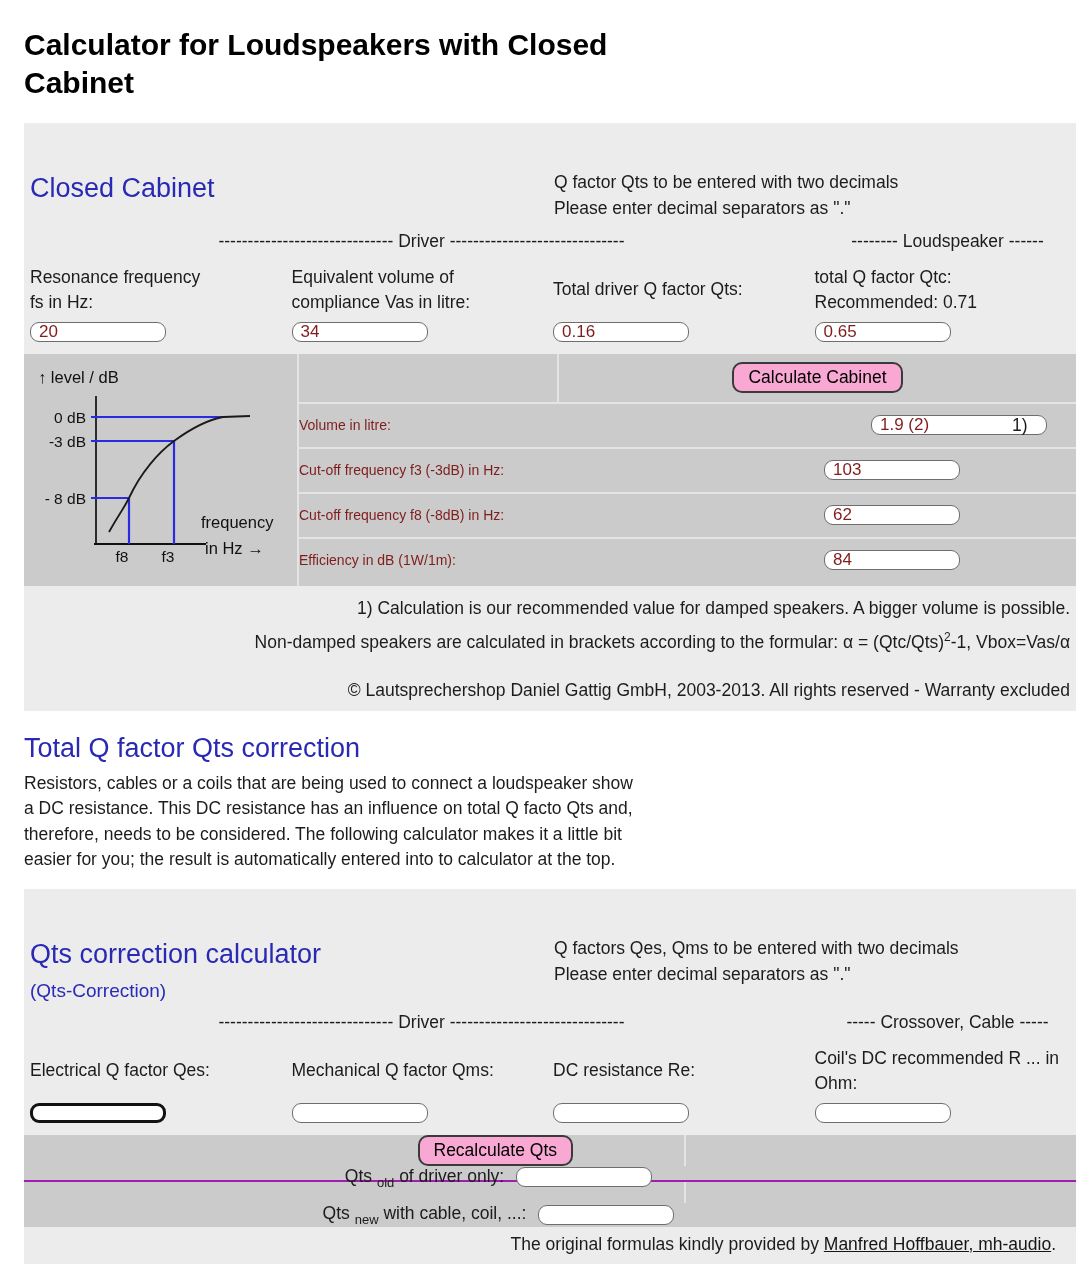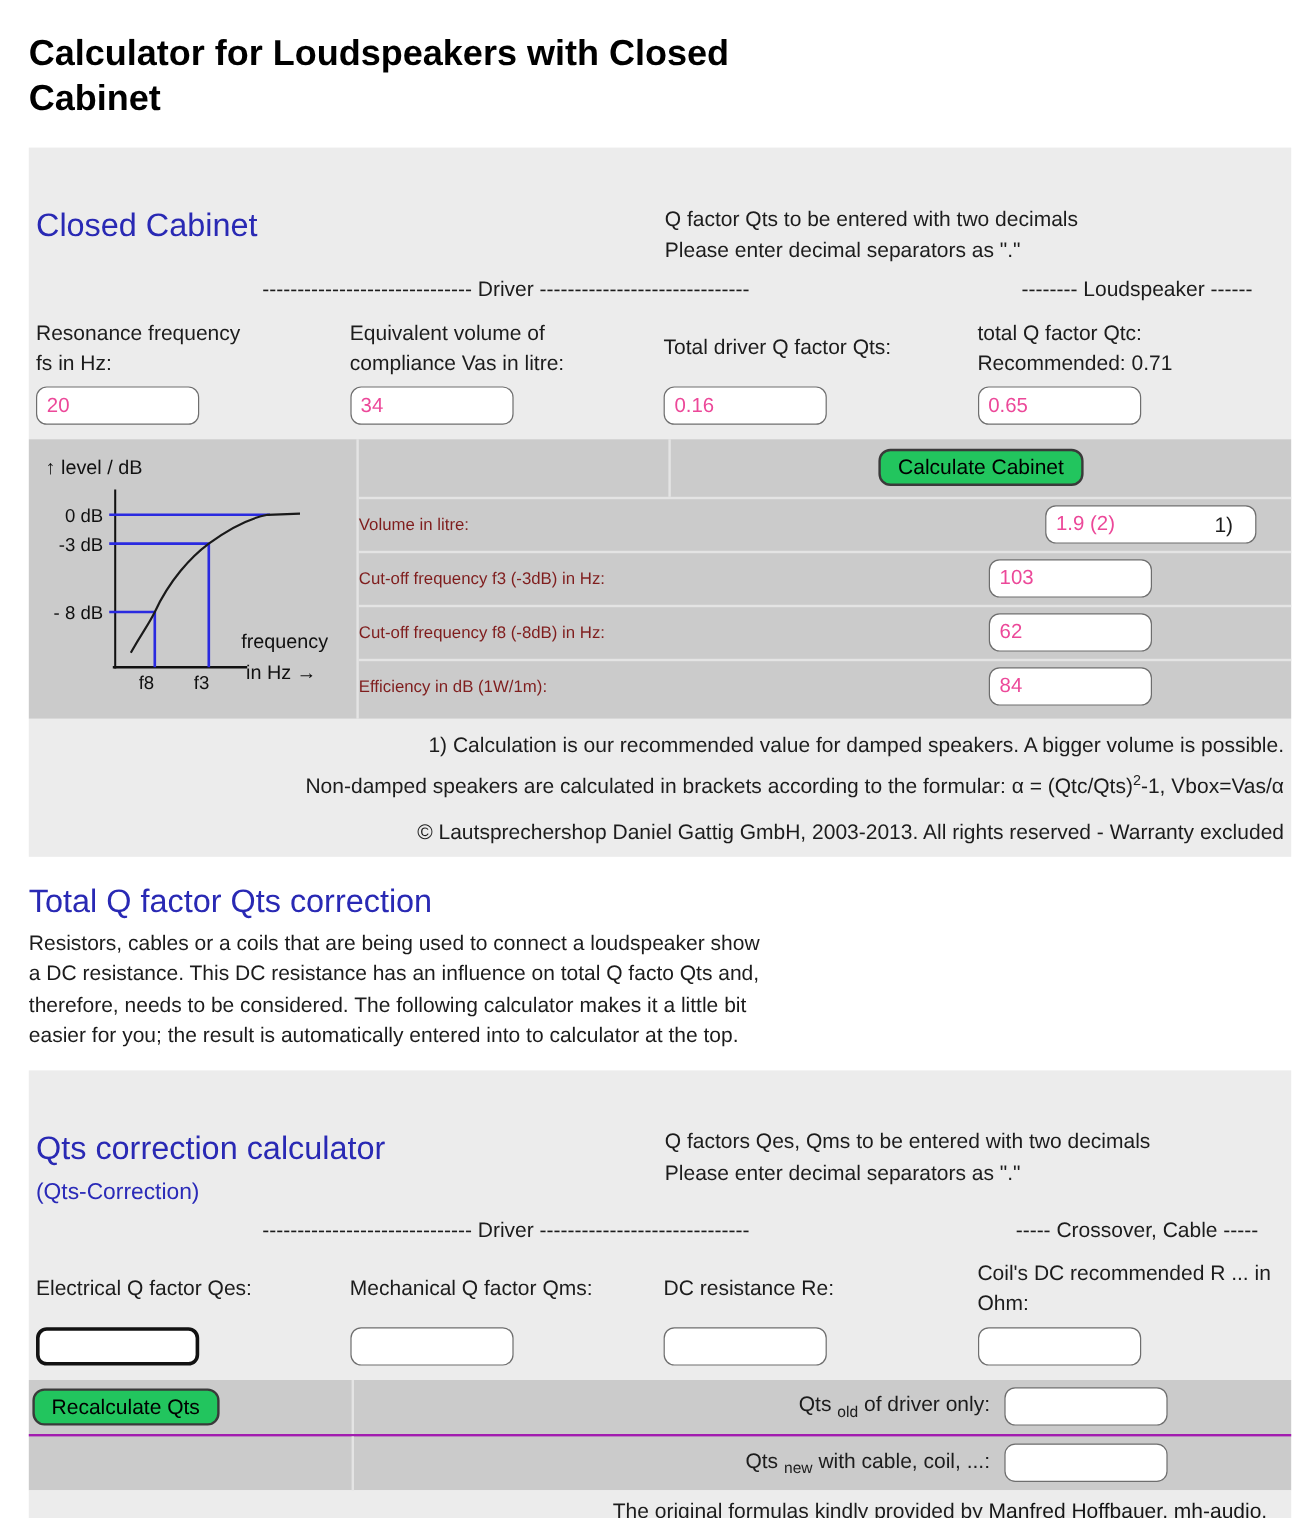--- a/index.html
+++ b/index.html
@@ -27,58 +27,58 @@
   .divider-row { display:flex; margin-top:10px; font-size:17.5px; color:#1c1c1c; }
   .divider-driver { width:795px; text-align:center; }
   .divider-right  { flex:1; text-align:center; }
 
   .fields-grid { display:grid; grid-template-columns:repeat(4,1fr); padding:0 0 0 6px; margin-top:10px; }
   .flabel { font-size:17.5px; line-height:25px; min-height:56px; display:flex; align-items:center;
             white-space:pre-line; color:#1c1c1c; padding-right:8px; }
   .finput { margin:4px 0 12px 0; }
 
   input.tf {
-    width:136px; height:32px; box-sizing:border-box;
+    width:136px; height:20px; box-sizing:border-box;
     border:1.6px solid #6e6e6e; border-radius:9px; background:#fff;
-    font-family:"Liberation Sans", sans-serif; font-size:17px; color:#ec4899;
+    font-family:"Liberation Sans", sans-serif; font-size:17px; color:#7f1d1d;
     padding:0 8px; outline:none;
   }
   input.tf.focused { border:3px solid #121212; }
   input.tf.wide { width:176px;margin-left:47px; }
 
   button.btn {
     font-family:"Liberation Sans", sans-serif; font-size:17.5px; color:#000;
-    background:#22c55e; border:2px solid #3a3a3a; border-radius:10px;
+    background:#f9a8d4; border:2px solid #3a3a3a; border-radius:10px;
     height:31px; padding:0 14px; line-height:27px; cursor:pointer;
   }
 
   
   .calc-table { display:flex; }
   .chart-cell { width:273px; border-right:2px solid #e4e4e4; box-sizing:content-box; }
   .calc-right { flex:1; display:flex; flex-direction:column; }
   .crow { display:flex; align-items:center; height:43px; border-top:2px solid #e4e4e4; }
   .crow.btn-row { border-top:none; height:48px; }
   .btn-spacer { width:258px; height:100%; border-right:2px solid #e4e4e4; }
   .btn-area { flex:1; display:flex; justify-content:center; align-items:center; height:100%; }
   .rlabel { flex:1; text-align:left; font-size:14px; margin-right:12px; color:#7f1d1d; }
   .rinput { width:180px; }
   .rsuffix { width:72px; font-size:17.5px; padding-left:8px; box-sizing:border-box; color:#1c1c1c; }
 
   .fnotes { padding:8px 6px 6px 0; font-size:17.5px; line-height:29px; text-align:right; color:#1c1c1c; }
   .fnotes sup { font-size:12px; }
-  .copyright { margin-top:9px; }
+  .copyright { margin-top:19px; }
 
   
   .corr-intro { margin-left:24px; }
   .h2 { font-size:27px; color:#2929b4; font-weight:normal; margin:22px 0 0 0; }
   .corr-p { width:618px; font-size:17.5px; line-height:25.5px; margin:7px 0 0 0; color:#1c1c1c; }
 
   
   .qts-panel { margin-top:16px; }
-  .crow2 { display:flex; align-items:center; height:45px; }
+  .crow2 { display:flex; align-items:center; height:45px;flex-direction:column; }
   .crow2 + .crow2 { border-top:2px solid #a21caf; }
   .left-cell { width:271px; height:100%; border-right:2px solid #e4e4e4;
                display:flex; align-items:center; padding-left:3px; box-sizing:border-box; }
   .right-cell { flex:1; display:flex; align-items:center; justify-content:flex-end;
                 padding-right:103px; font-size:17.5px; color:#1c1c1c; }
   .right-cell .tf { margin-left:12px; }
   .sublab sub { font-size:13px; }
 
   .footer-row { text-align:right; padding:7px 20px 0 0; height:30px; font-size:17.5px; color:#1c1c1c; }
   .footer-row a { color:#151515; }

